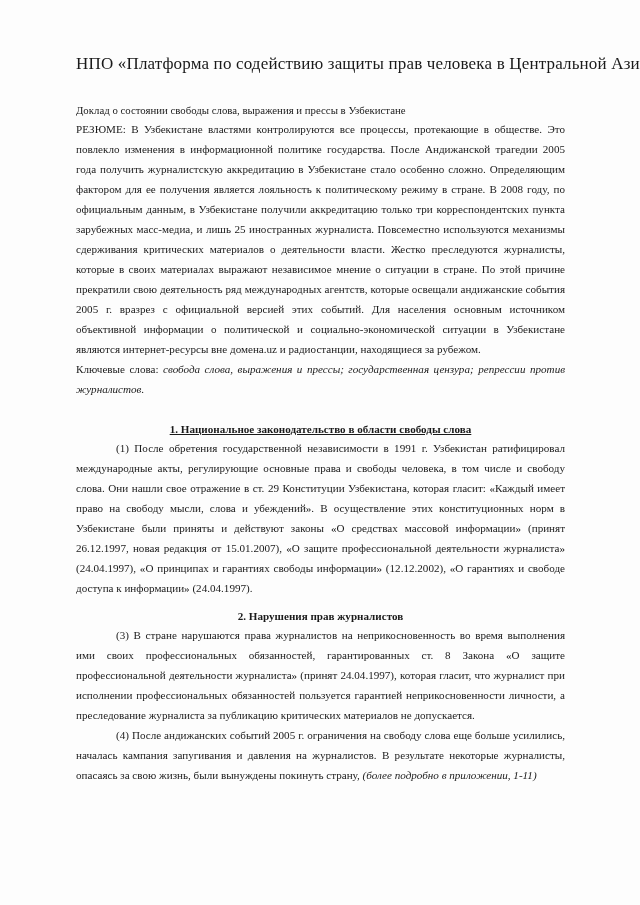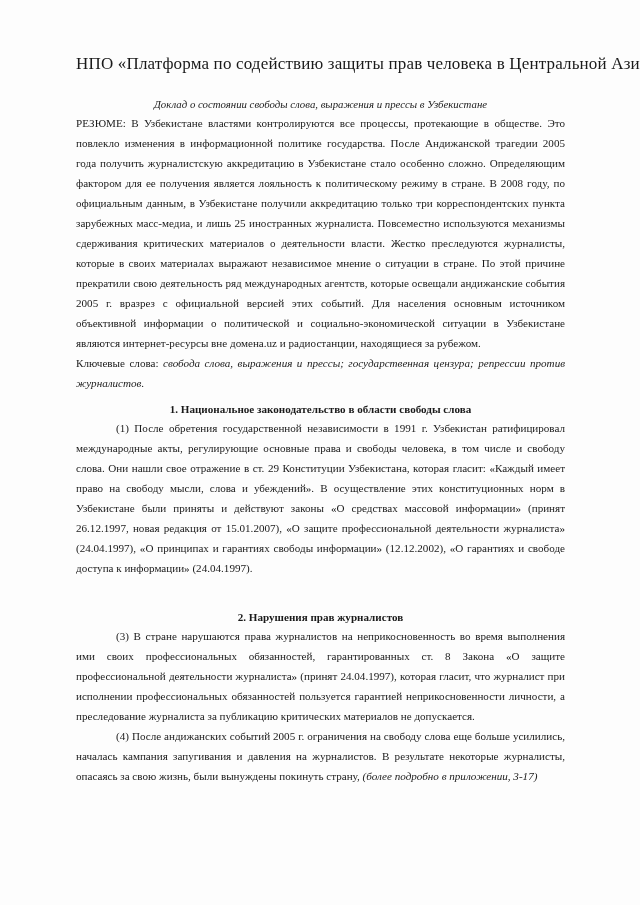--- a/index.html
+++ b/index.html
@@ -31,25 +31,23 @@
   }
   .org-line {
     font-size: 17px;
     line-height: 16px;
     text-align: left;
     letter-spacing: 0.01em;
     margin: 0 0 0 0;
     white-space: nowrap;
   }
   .subtitle {
-    margin-top: 24px;
-    font-style: italic;
+    margin-top: 30px;
     font-size: 10.8px;
     line-height: 16.5px;
-    text-align: center;
   }
   .subtitle .sub-line {
     display: block;
   }
   p.body-par {
     margin: 0;
     font-size: 11.1px;
     line-height: 20px;
     text-align: justify;
     text-justify: inter-word;
@@ -65,24 +63,25 @@
     font-style: italic;
   }
   .section-head {
     margin: 0;
     font-weight: bold;
     font-size: 11.1px;
     line-height: 17.45px;
     text-align: center;
   }
   .head-1 {
-    margin-top: 8px;
+    margin-top: 22px;
+    text-decoration: underline;
   }
   .head-2 {
-    margin-top: 31px;
+    margin-top: 10px;
   }
   .par-indent {
     text-indent: 40px;
   }
   .par-1 {
     margin-top: 20px;
   }
   .par-2 {
     margin-top: 2px;
   }
@@ -118,17 +117,17 @@
     <p class="section-head head-1">1. Национальное законодательство в области свободы слова</p>
 
     <p class="body-par par-indent par-1">(1)  После обретения государственной независимости в  1991  г.  Узбекистан ратифицировал международные акты, регулирующие основные права и  свободы человека, в том числе и  свободу слова. Они нашли свое отражение в ст. 29 Конституции Узбекистана, которая гласит: «Каждый имеет право на свободу мысли, слова и убеждений». В осуществление этих конституционных норм в Узбекистане были приняты и действуют законы «О средствах массовой информации» (принят 26.12.1997, новая редакция от 15.01.2007), «О защите профессиональной деятельности журналиста» (24.04.1997), «О принципах и гарантиях свободы информации» (12.12.2002), «О гарантиях и свободе доступа к информации» (24.04.1997).</p>
 
 
     <p class="section-head head-2">2. Нарушения прав журналистов</p>
 
     <p class="body-par par-indent par-3">(3)  В стране нарушаются права журналистов на неприкосновенность во время выполнения ими своих профессиональных обязанностей, гарантированных ст. 8 Закона «О защите профессиональной деятельности журналиста» (принят 24.04.1997), которая гласит, что журналист при исполнении профессиональных обязанностей пользуется гарантией неприкосновенности личности, а преследование журналиста за публикацию критических материалов не допускается.</p>
 
     <p class="body-par par-indent par-4">
-      <span>(4)  После андижанских событий 2005 г. ограничения на свободу слова еще больше усилились, началась кампания запугивания и давления на журналистов. В результате некоторые журналисты, опасаясь за свою жизнь, были вынуждены покинуть страну,  </span><span class="note-italic">(более подробно в приложении, 3-17)</span>
+      <span>(4)  После андижанских событий 2005 г. ограничения на свободу слова еще больше усилились, началась кампания запугивания и давления на журналистов. В результате некоторые журналисты, опасаясь за свою жизнь, были вынуждены покинуть страну,  </span><span class="note-italic">(более подробно в приложении, 1-11)</span>
     </p>
 
   </div>
 </div>
 
 </body></html>

